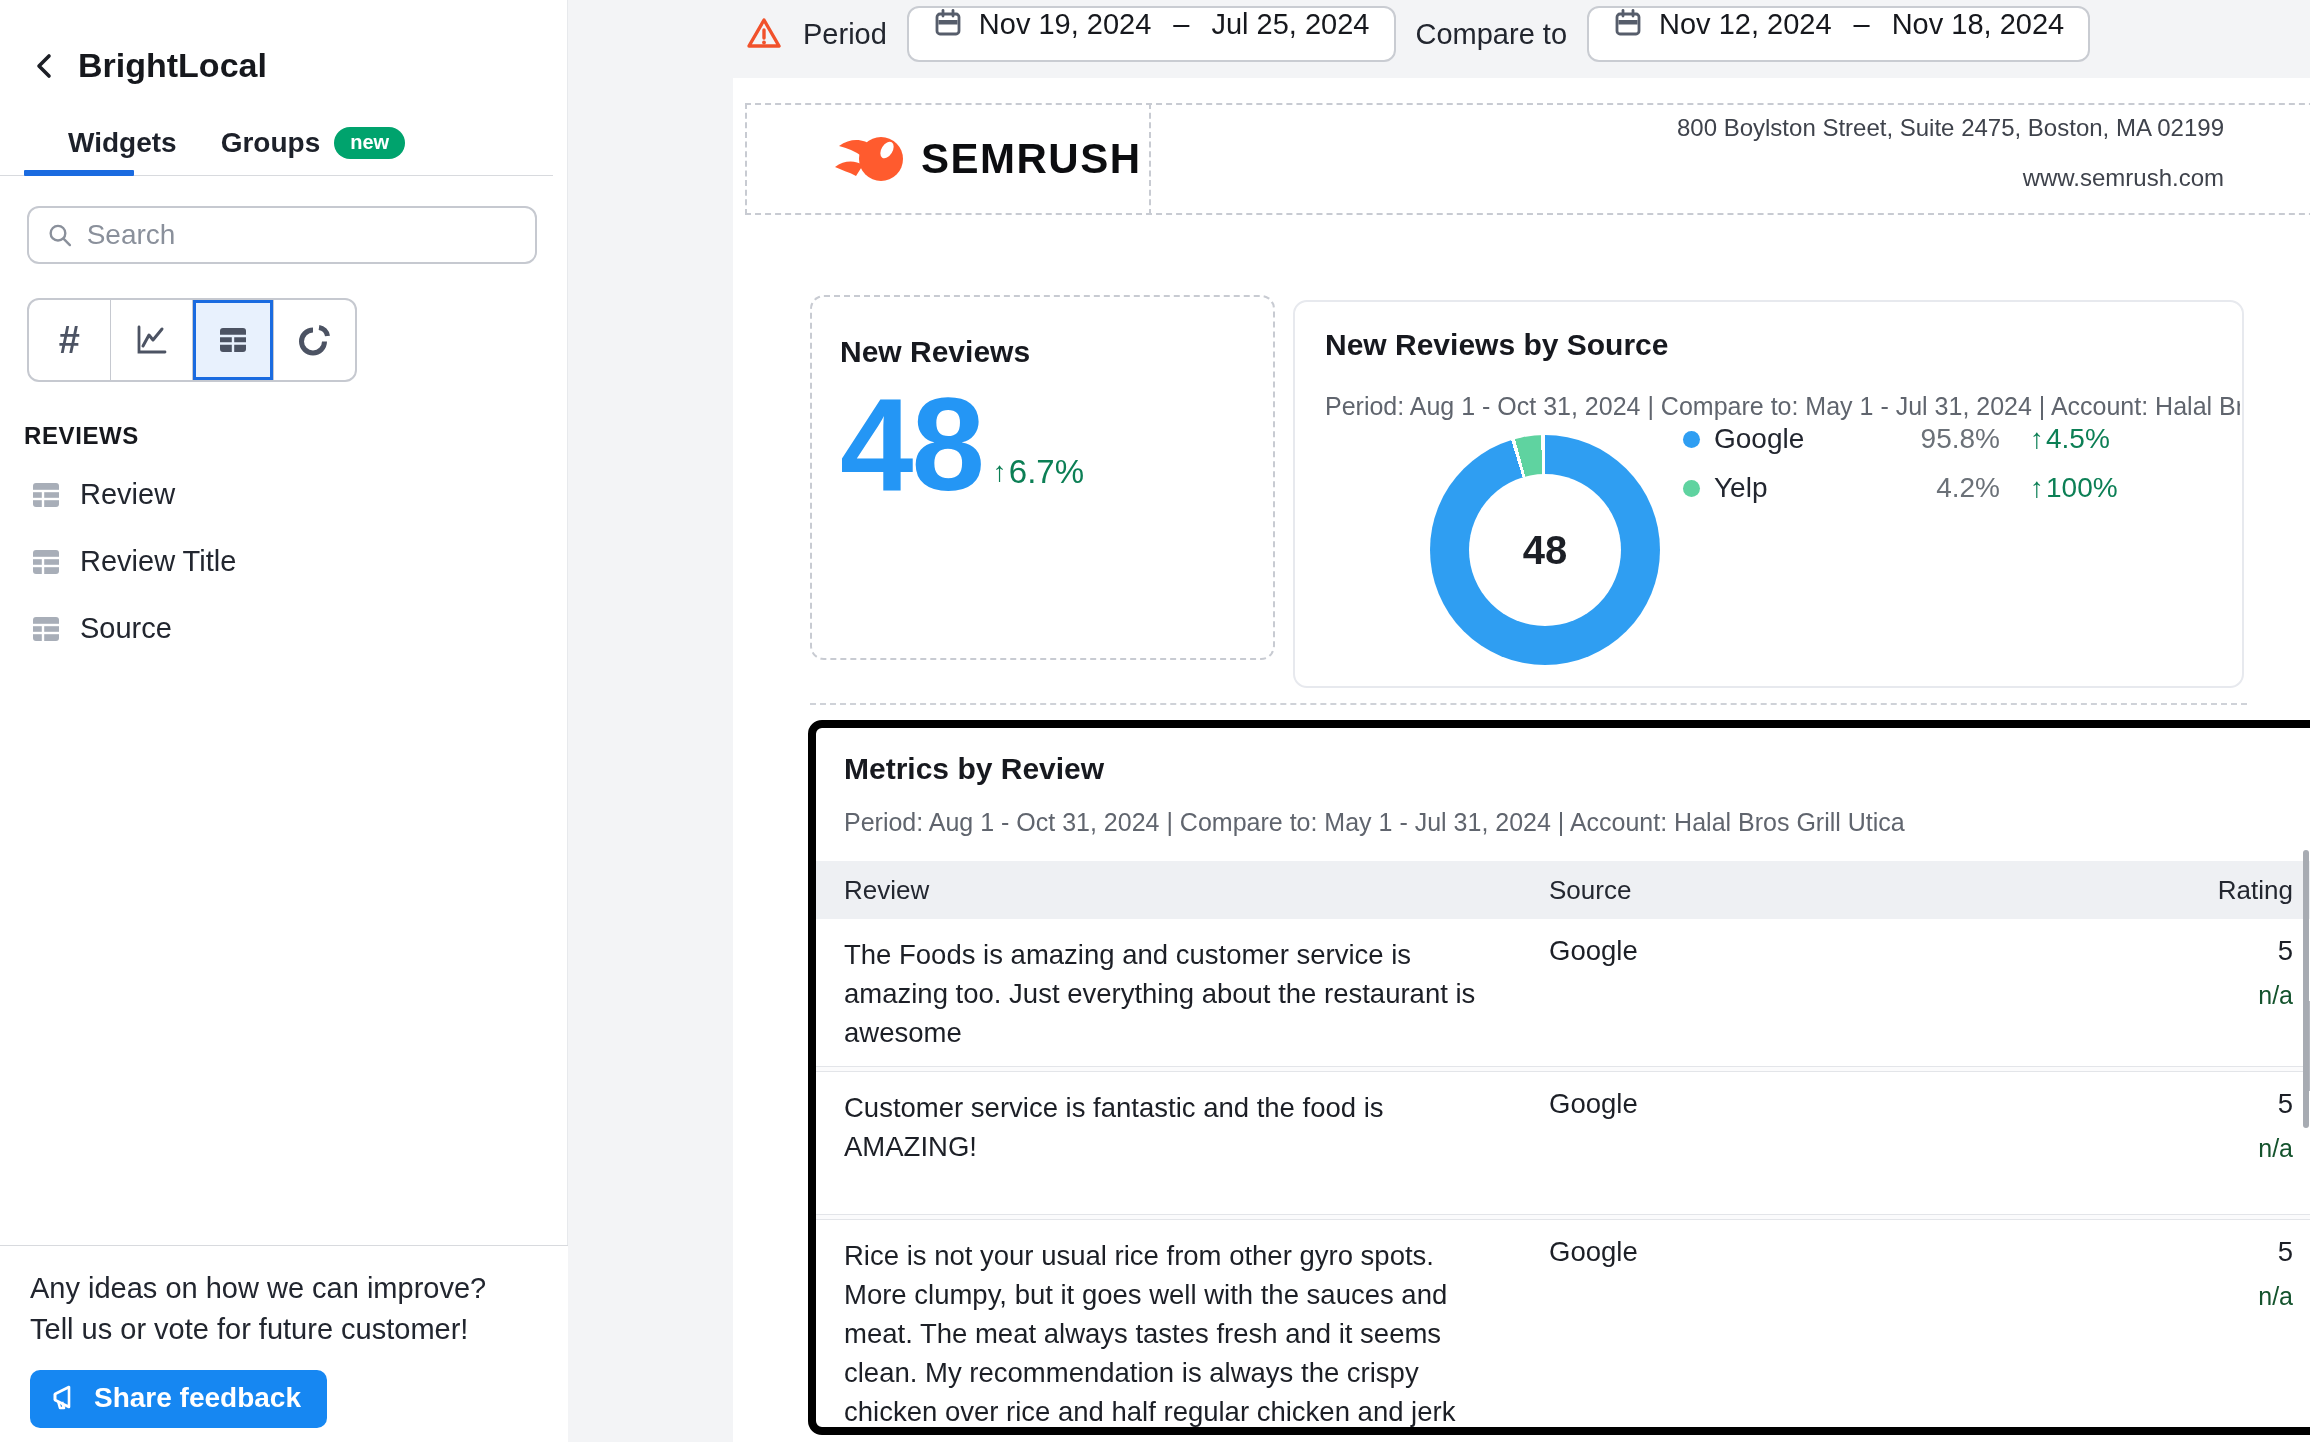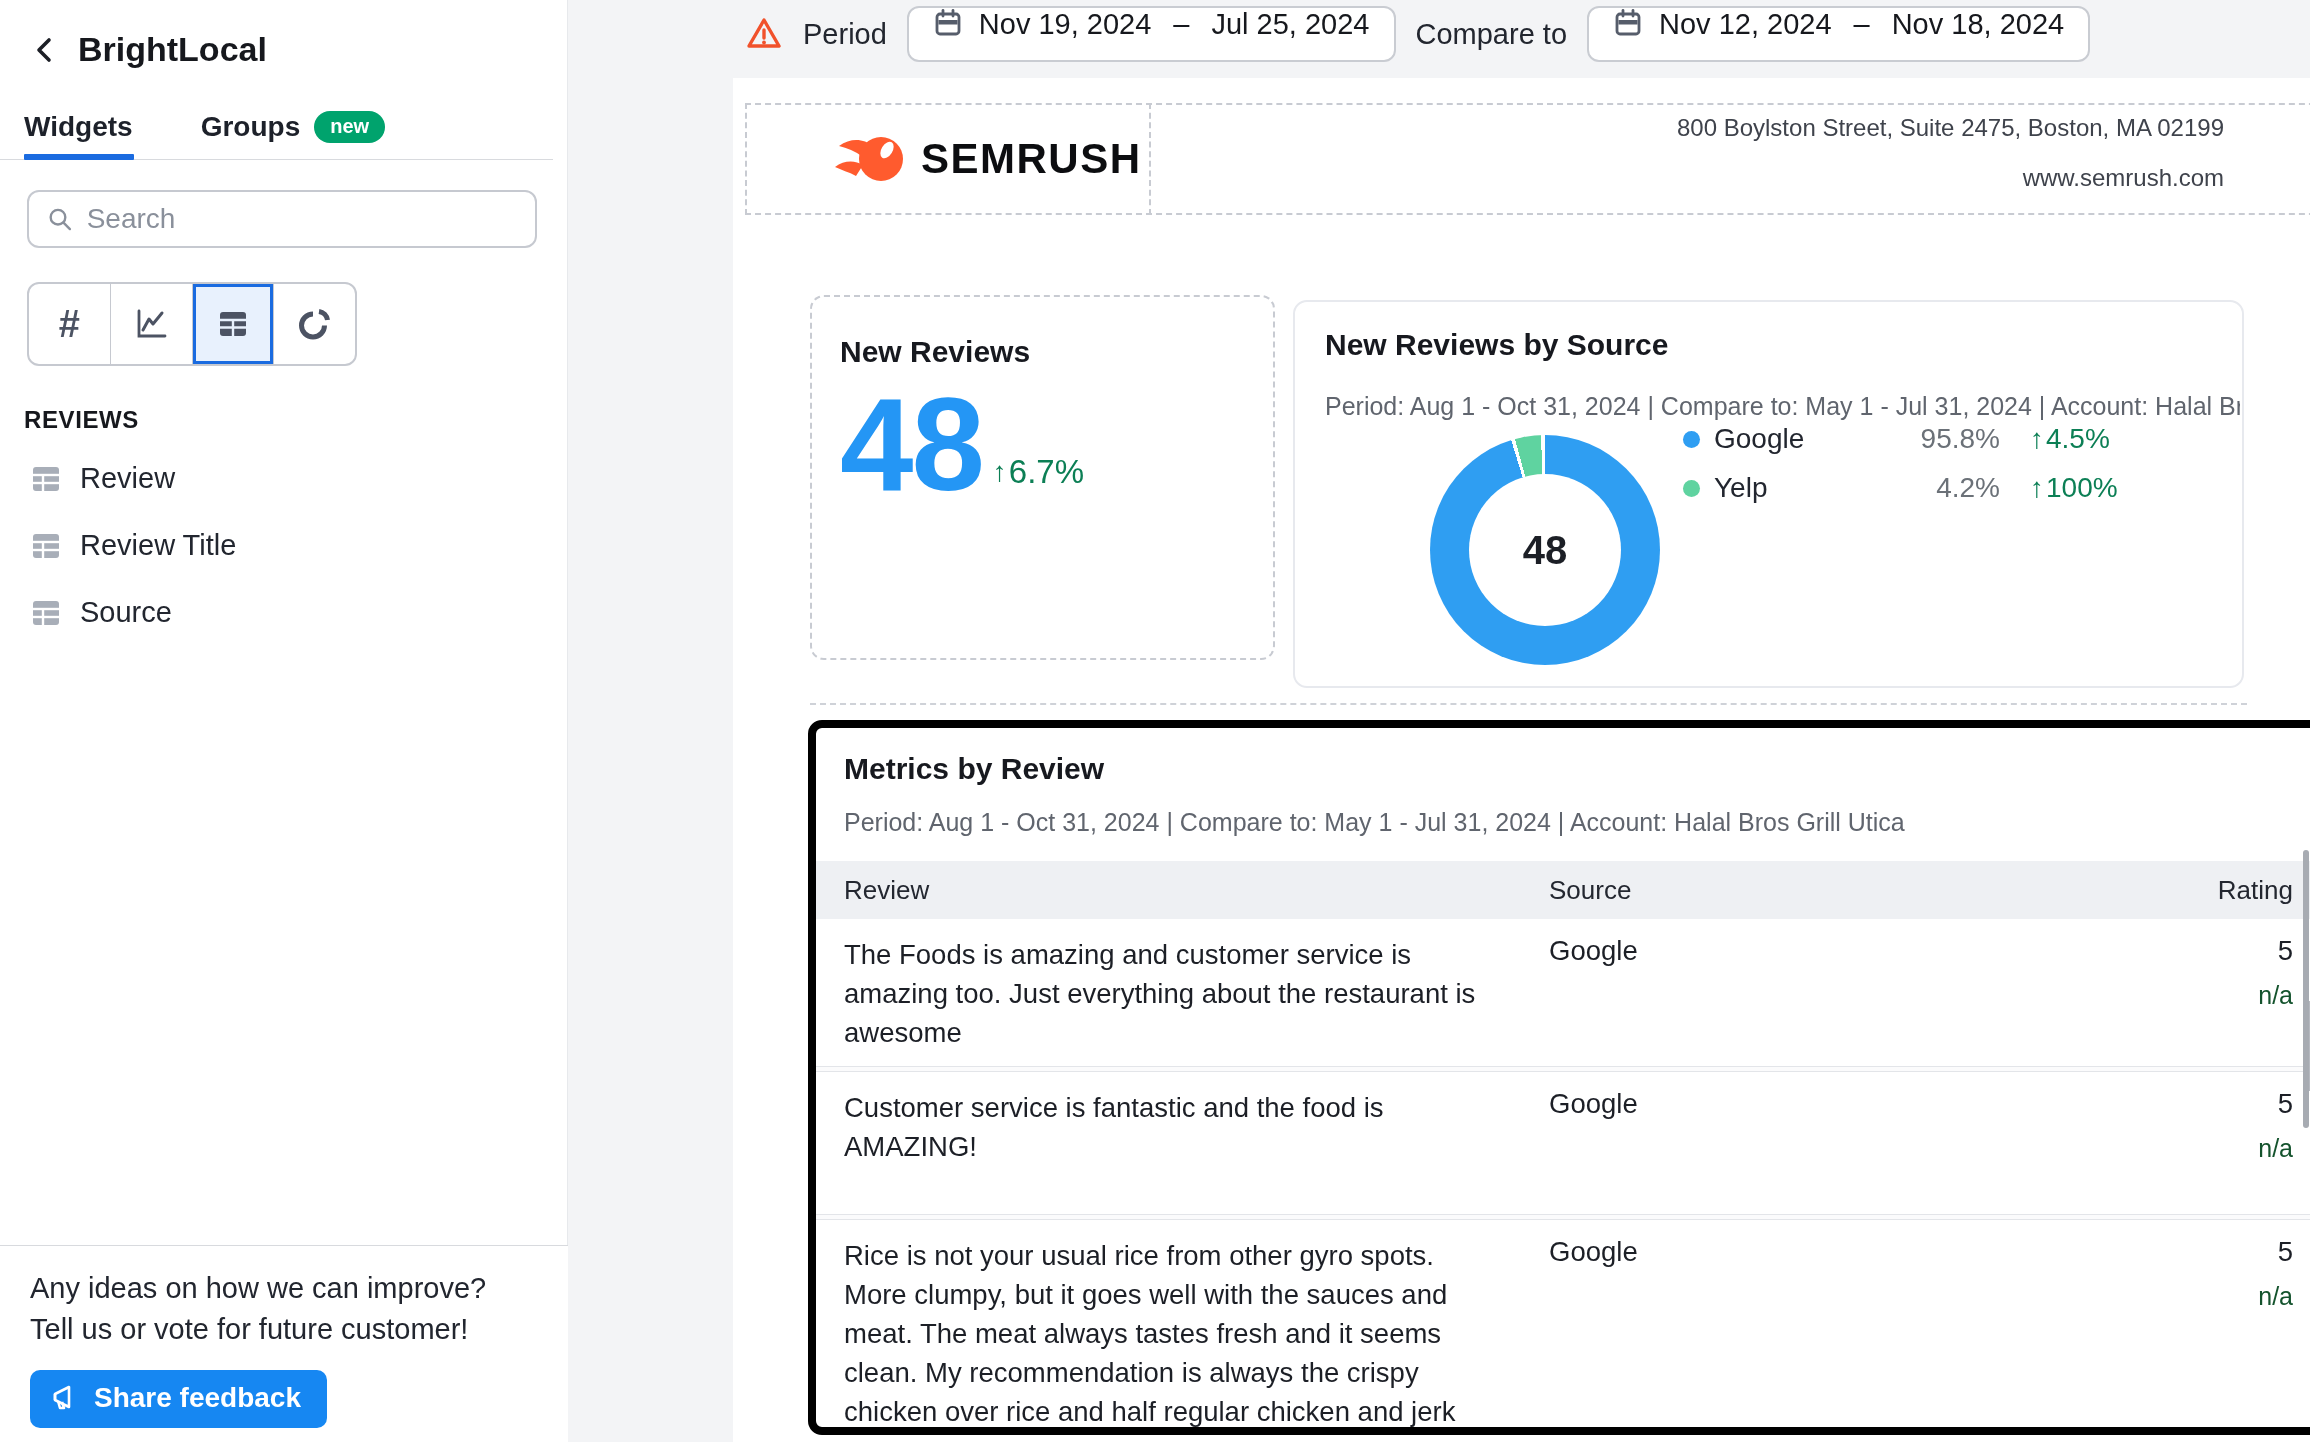--- a/index.html
+++ b/index.html
@@ -2,24 +2,24 @@
 <html style="--accent_blue: #1a6be0; --button_blue: #1687f2; --kpi_blue: #2496f5; --donut_blue: #2f9ef2; --slice_green: #5fd3a0; --positive_green: #0c7f55; --badge_green: #00a36d; --warning_orange: #f1512b; --brand_orange: #ff5b2e;"><head>
 <meta charset="utf-8">
 <style>
   * { margin:0; padding:0; box-sizing:border-box; }
   html,body { width:2310px; height:1442px; }
   body { font-family:"Liberation Sans", sans-serif; background:#f3f4f6; color:#1c1f26; overflow:hidden; }
   .screen { position:relative; width:2310px; height:1442px; background:#f3f4f6; overflow:hidden; }
 
   
   .sidebar { position:absolute; left:0; top:0; width:568px; height:1442px; background:#ffffff; border-right:1px solid #e7e9ec; }
-  .sb-header { display:flex; align-items:center; gap:18px; padding:30px 0 0 30px; }
+  .sb-header { display:flex; align-items:center; gap:18px; padding:30px 0 0 30px;margin-top:16px; }
   .sb-back { width:30px; height:30px; display:flex; align-items:center; justify-content:center; cursor:pointer; }
   .sb-title { font-size:34px; font-weight:bold; color:#16181d; }
-  .sb-tabs { display:flex; align-items:center; gap:68px; padding:42px 0 0 24px; position:relative; }
+  .sb-tabs { display:flex; align-items:center; gap:44px; padding:42px 0 0 24px; position:relative;margin-left:44px; }
   .sb-tab { font-size:28px; font-weight:bold; color:#1d212a; display:flex; align-items:center; gap:14px; cursor:pointer; }
   .sb-badge { background:var(--badge_green); color:#fff; font-size:20px; font-weight:bold; padding:5px 16px 7px; border-radius:18px; line-height:1; }
   .sb-tabline { position:relative; margin-top:16px; height:1px; background:#d8dade; width:553px; }
   .sb-tabline .active-underline { position:absolute; left:24px; top:-5px; width:110px; height:6px; background:var(--accent_blue); border-radius:1px; }
   .sb-search { margin:30px 0 0 27px; width:510px; height:58px; border:2px solid #c6c9d0; border-radius:12px; background:#fff; display:flex; align-items:center; padding:0 18px; gap:14px; }
   .sb-search input { border:none; outline:none; font-size:28px; color:#1c1f26; width:100%; font-family:"Liberation Sans",sans-serif; background:transparent; }
   .sb-search input::placeholder { color:#8a909b; }
   .type-group { margin:34px 0 0 27px; display:flex; width:330px; height:84px; border:2px solid #c6c9d0; border-radius:12px; background:#fff; overflow:hidden; }
   .type-btn { flex:1; display:flex; align-items:center; justify-content:center; border-right:1px solid #c6c9d0; cursor:pointer; color:#4c5363; }
   .type-btn:last-child { border-right:none; }

